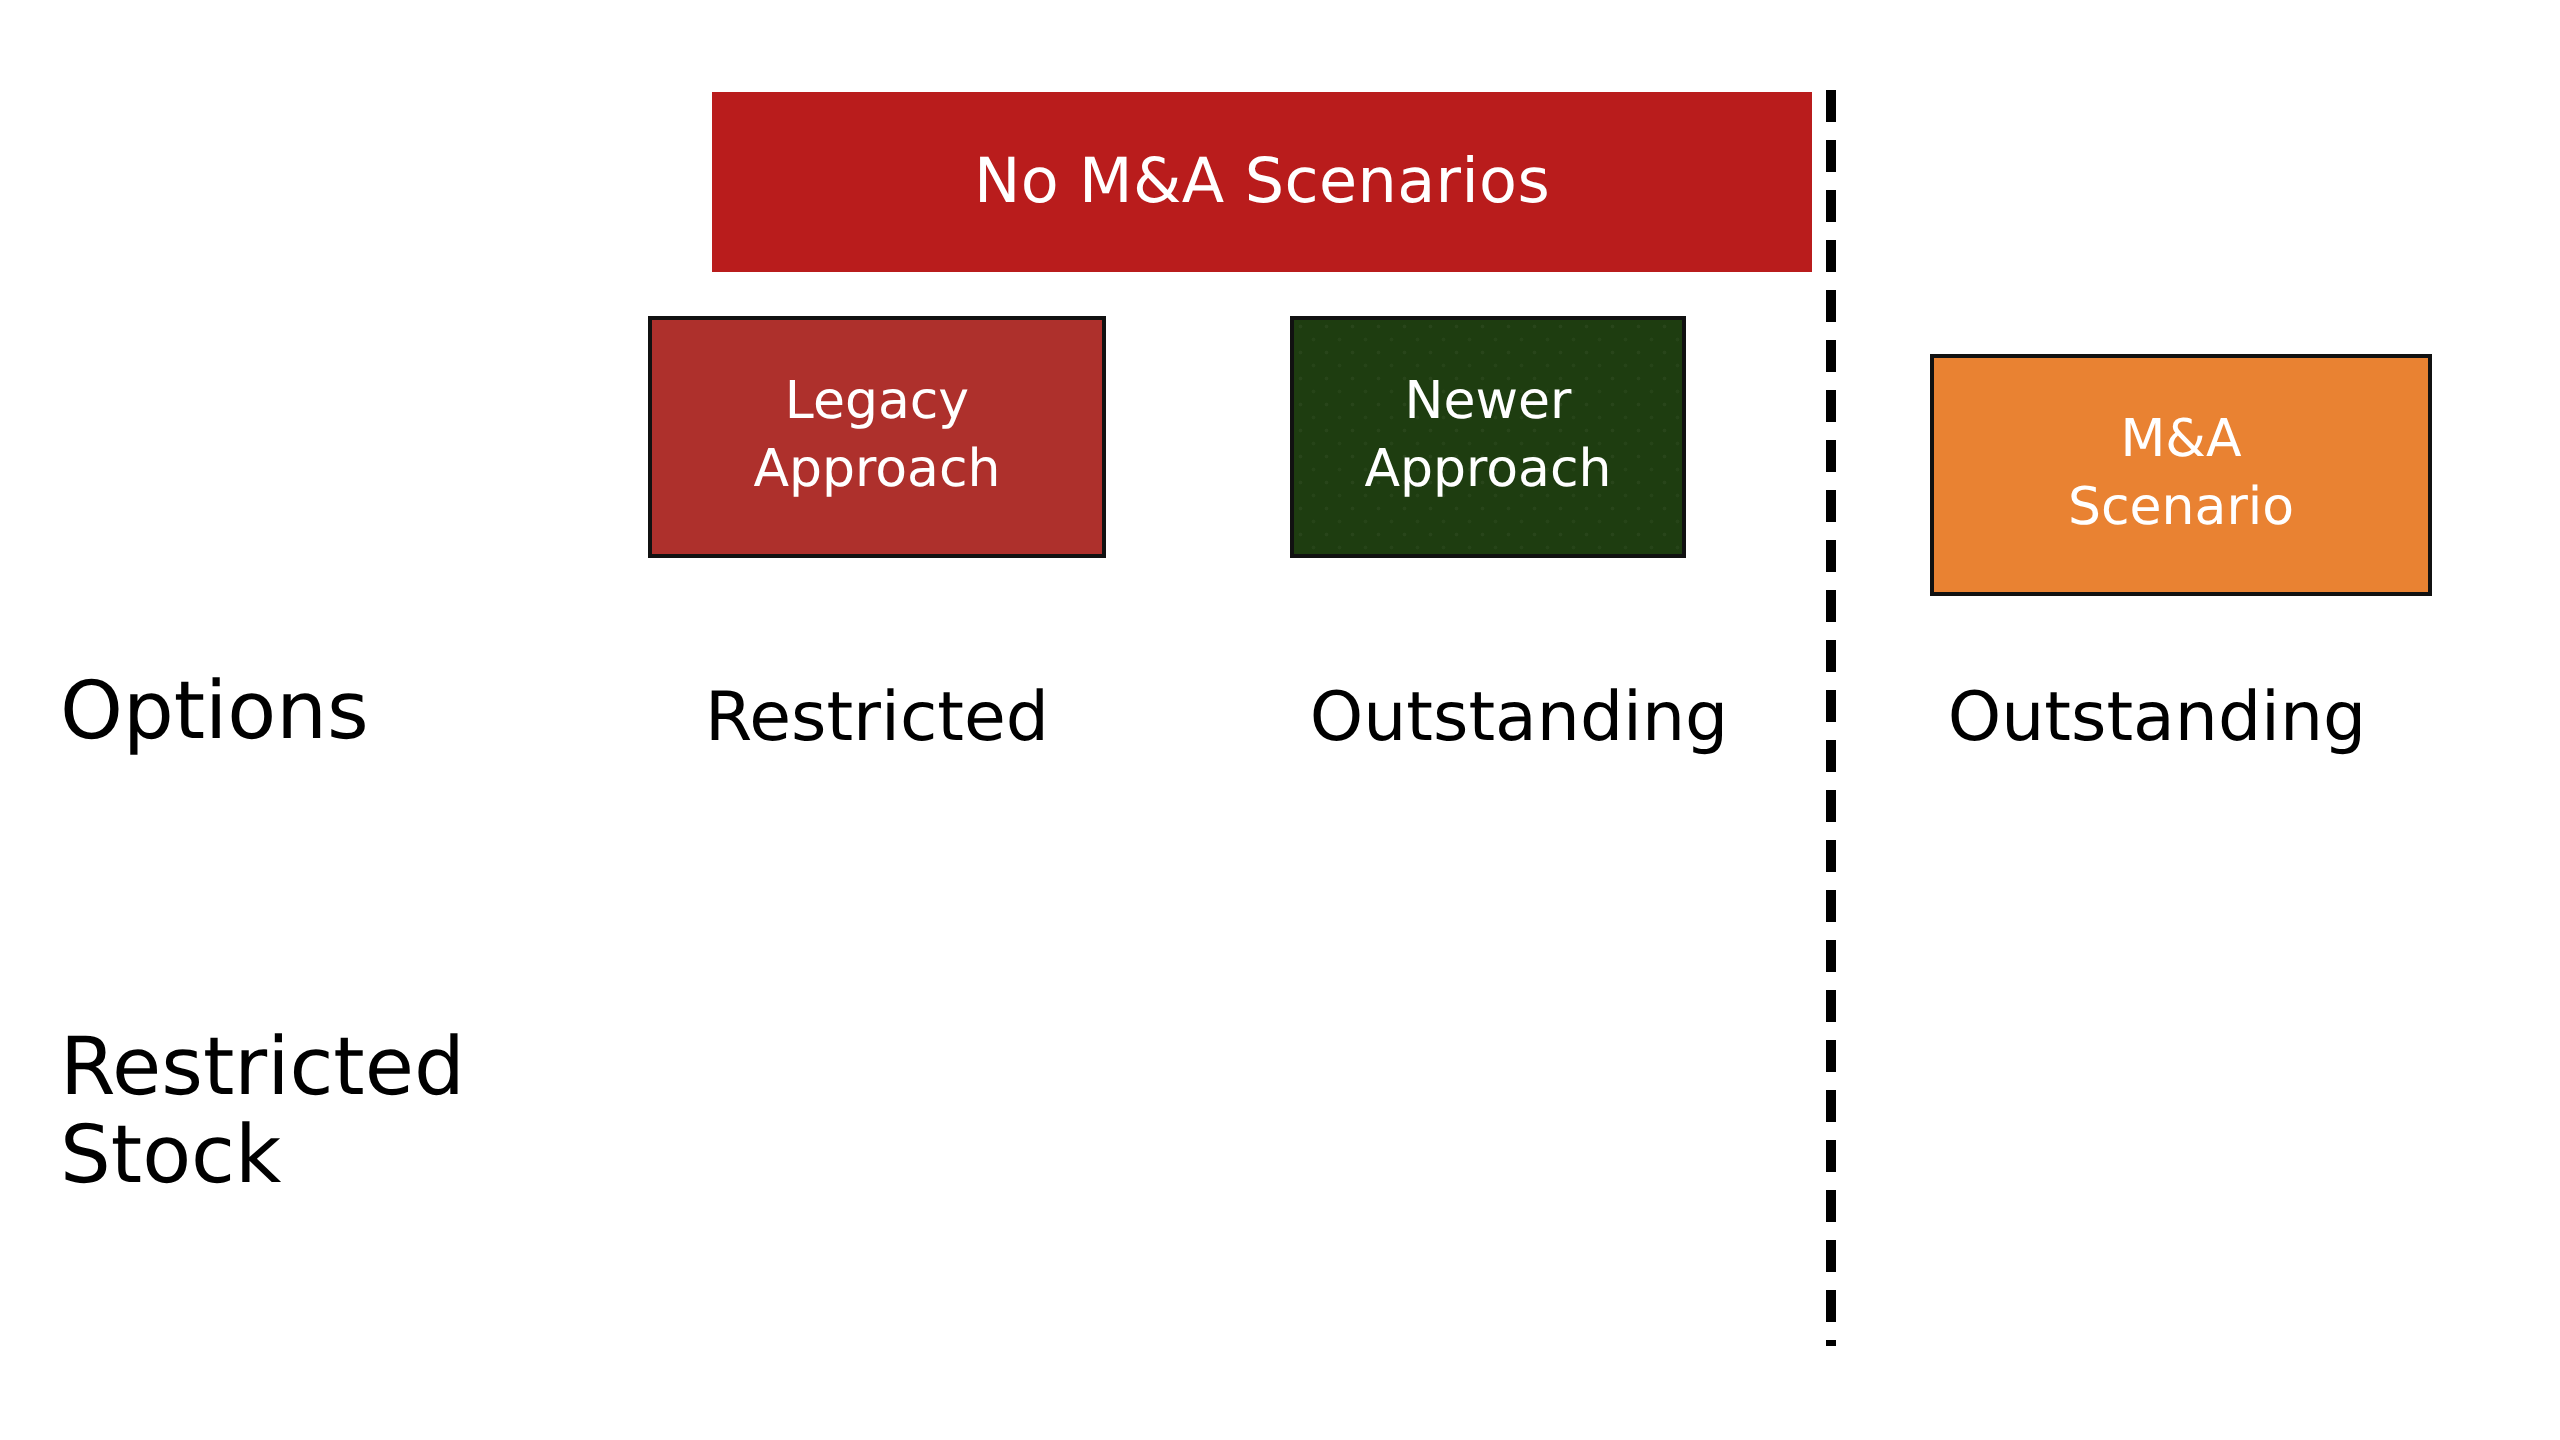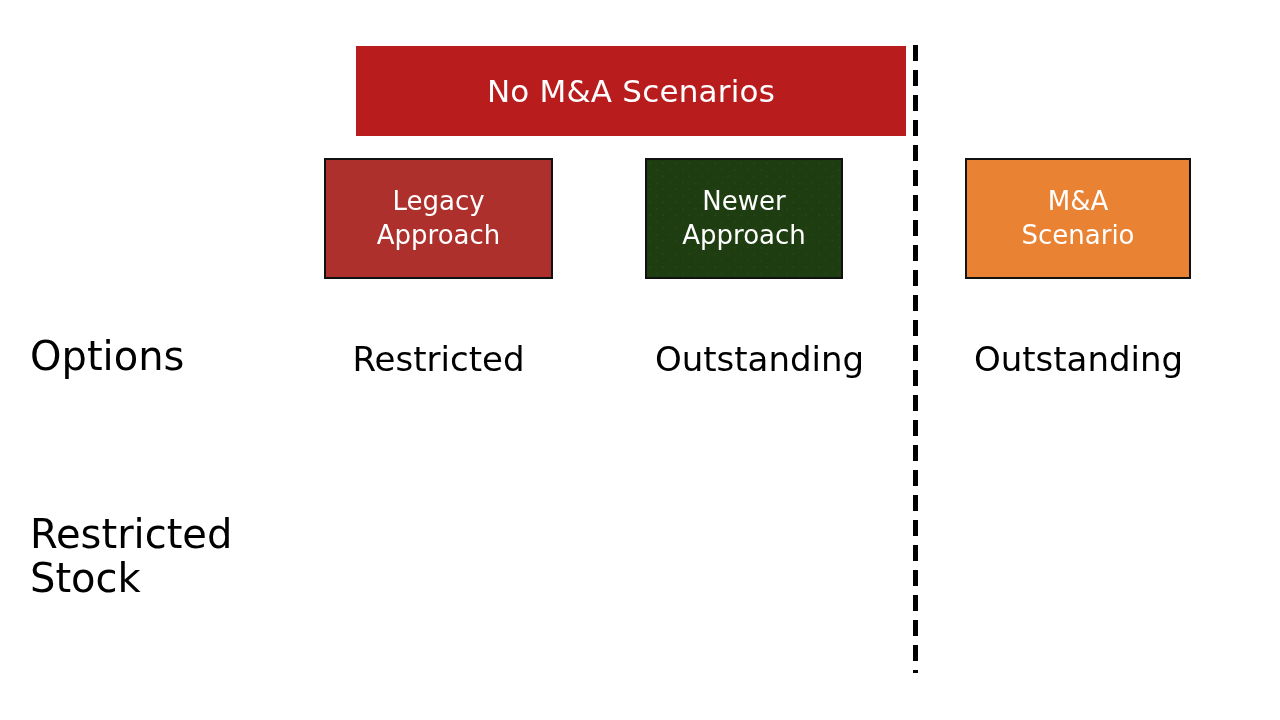--- a/index.html
+++ b/index.html
@@ -71,22 +71,23 @@
     left: 645px;
     width: 198px;
     background: #1e3d10;
     background-image:
       radial-gradient(circle at 25% 25%, rgba(255,255,255,0.045) 0.8px, transparent 1.1px),
       radial-gradient(circle at 75% 75%, rgba(255,255,255,0.035) 0.8px, transparent 1.1px);
     background-size: 13px 13px, 13px 13px;
   }
   .card-mna {
     left: 965px;
-    width: 226px;
+    width: 251px;
     background: #e98232;
+    margin-top: 19px;
   }
 
   
   .divider {
     position: absolute;
     left: 913px;
     top: 45px;
     width: 5px;
     height: 628px;
     background-image: linear-gradient(

